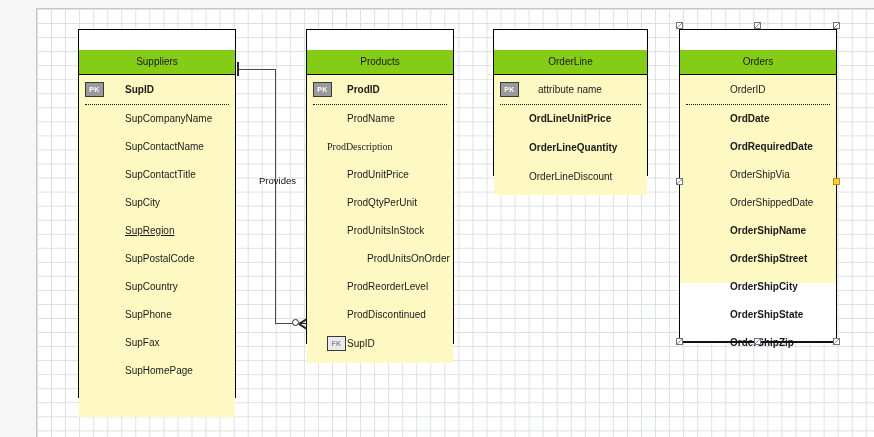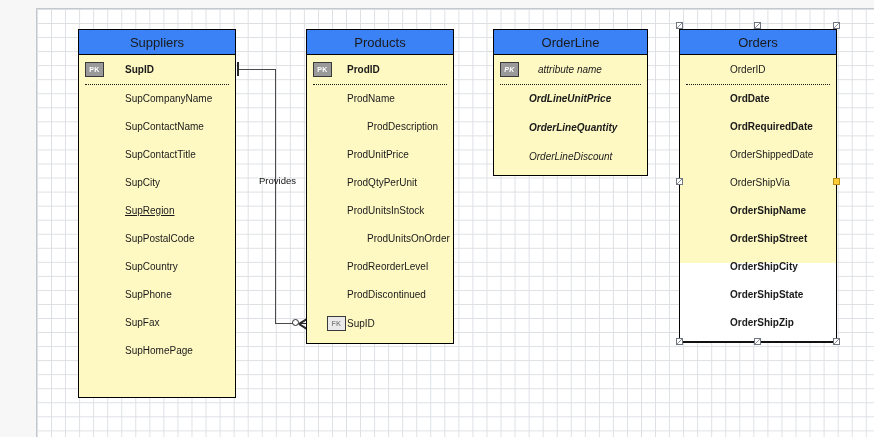--- a/index.html
+++ b/index.html
@@ -49,28 +49,29 @@
   
   .entity {
     position: absolute;
     box-sizing: border-box;
     border: 1px solid #000000;
     background: #ffffff;
   }
   .entity-title {
     box-sizing: border-box;
     text-align: center;
-    font-size: 13px;
+    font-size: 10px;
     color: #1a1a1a;
-    background: #3b82f6;
+    background: #84cc16;
     border-bottom: 1px solid #000000;
     line-height: 1;
     display: flex;
     align-items: center;
     justify-content: center;
+    margin-top: 20px;
   }
   .entity-body {
     background: #fef9c3;
     position: relative;
   }
   .attr-row {
     position: relative;
     display: flex;
     align-items: center;
     font-size: 10px;
@@ -244,21 +245,21 @@
     <div class="entity-body" style="height:288px;">
       <div class="pk-divider" style="top:29px;"></div>
 
       <div class="attr-row bold" style="height:29px; padding-left:40px;">
         <span class="key-badge pk" style="top:7px;">PK</span>
         <span class="attr-label">ProdID</span>
       </div>
       <div class="attr-row" style="height:28px; padding-left:40px;">
         <span class="attr-label">ProdName</span>
       </div>
-      <div class="attr-row" style="height:28px; padding-left:60px;">
+      <div class="attr-row" style="height:28px; padding-left:20px;font-family:Liberation Serif, serif;">
         <span class="attr-label">ProdDescription</span>
       </div>
       <div class="attr-row" style="height:28px; padding-left:40px;">
         <span class="attr-label">ProdUnitPrice</span>
       </div>
       <div class="attr-row" style="height:28px; padding-left:40px;">
         <span class="attr-label">ProdQtyPerUnit</span>
       </div>
       <div class="attr-row" style="height:28px; padding-left:40px;">
         <span class="attr-label">ProdUnitsInStock</span>
@@ -274,21 +275,21 @@
       </div>
       <div class="attr-row" style="height:31px; padding-left:40px;">
         <span class="key-badge fk" style="top:8px; left:20px;">FK</span>
         <span class="attr-label">SupID</span>
       </div>
     </div>
   </div>
 
   <div class="entity" style="left:493px; top:29px; width:155px; height:147px;">
     <div class="entity-title" style="height:25px;">OrderLine</div>
-    <div class="entity-body" style="height:120px;font-style:italic;">
+    <div class="entity-body" style="height:120px;">
       <div class="pk-divider" style="top:29px;"></div>
 
       <div class="attr-row" style="height:29px; padding-left:44px;">
         <span class="key-badge pk" style="top:7px;">PK</span>
         <span class="attr-label">attribute name</span>
       </div>
       <div class="attr-row bold" style="height:29px; padding-left:35px;">
         <span class="attr-label">OrdLineUnitPrice</span>
       </div>
       <div class="attr-row bold" style="height:29px; padding-left:35px;">
@@ -308,24 +309,24 @@
       <div class="attr-row" style="height:29px; padding-left:50px;">
         <span class="attr-label">OrderID</span>
       </div>
       <div class="attr-row bold" style="height:28px; padding-left:50px;">
         <span class="attr-label">OrdDate</span>
       </div>
       <div class="attr-row bold" style="height:28px; padding-left:50px;">
         <span class="attr-label">OrdRequiredDate</span>
       </div>
       <div class="attr-row" style="height:28px; padding-left:50px;">
+        <span class="attr-label">OrderShipVia</span>
+      </div>
+      <div class="attr-row" style="height:28px; padding-left:50px;">
         <span class="attr-label">OrderShippedDate</span>
-      </div>
-      <div class="attr-row" style="height:28px; padding-left:50px;">
-        <span class="attr-label">OrderShipVia</span>
       </div>
       <div class="attr-row bold" style="height:28px; padding-left:50px;">
         <span class="attr-label">OrderShipName</span>
       </div>
       <div class="attr-row bold" style="height:28px; padding-left:50px;">
         <span class="attr-label">OrderShipStreet</span>
       </div>
       <div class="attr-row bold" style="height:28px; padding-left:50px;">
         <span class="attr-label">OrderShipCity</span>
       </div>

